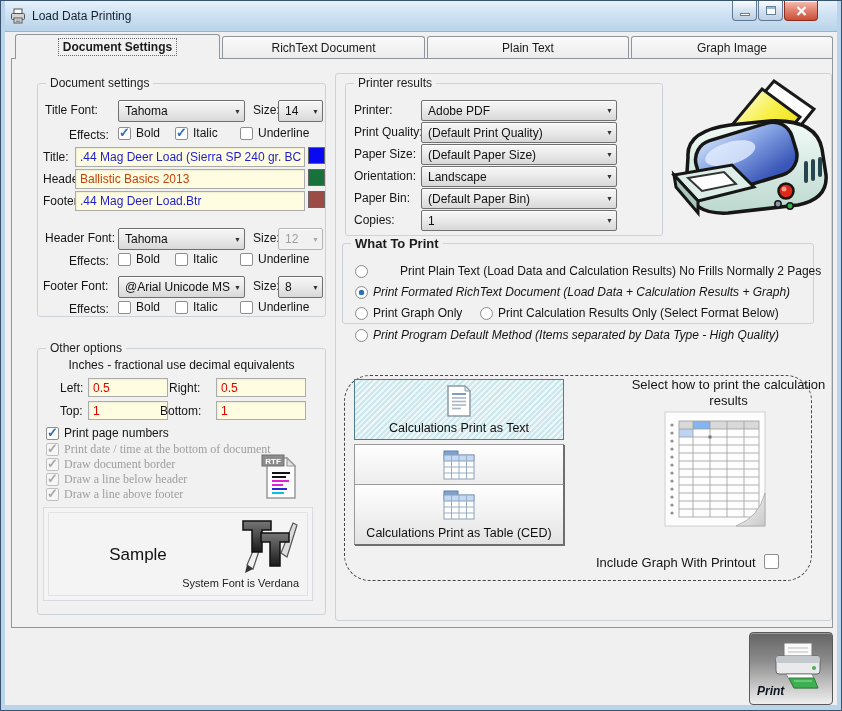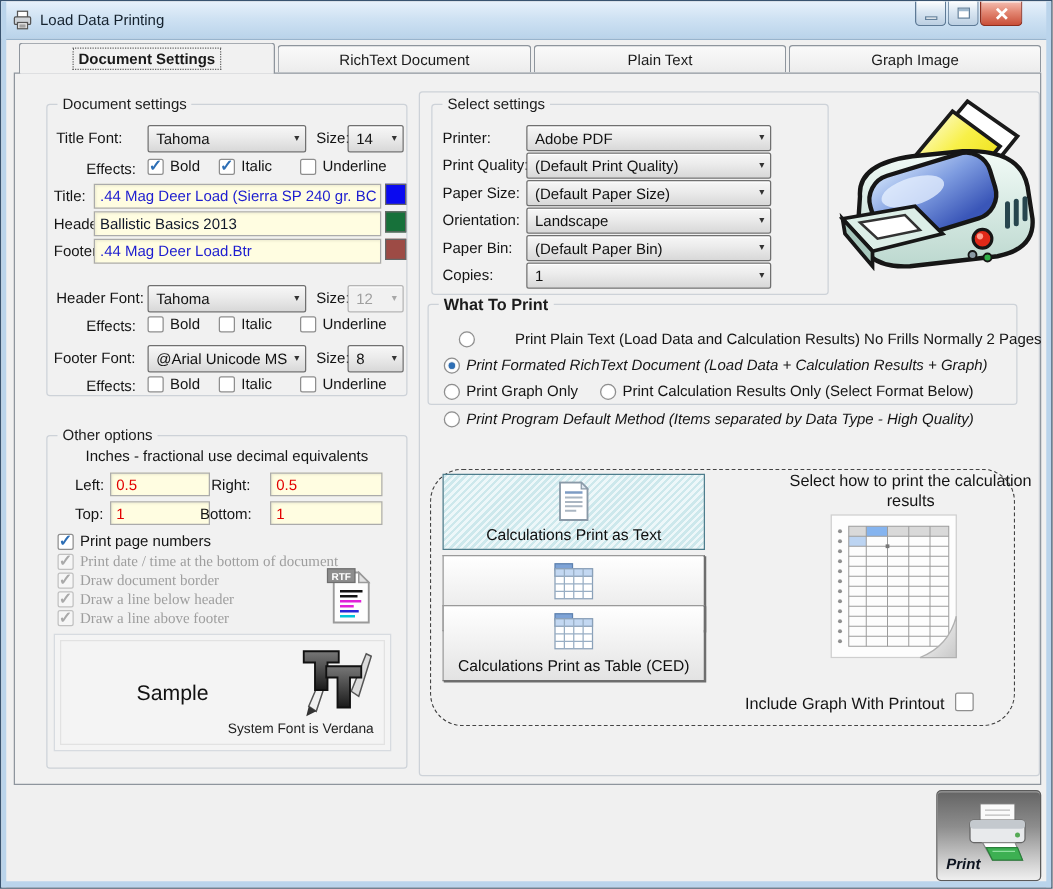--- a/index.html
+++ b/index.html
@@ -69,21 +69,21 @@
   .combo .arr{ font-size:7px; color:#333; margin-left:4px; }
   .combo.dis{ border-color:#b5b5b5; background:#f1f1f1; color:#9f9f9f; cursor:default; }
   .combo.dis .arr{ color:#a8a8a8; }
   
   .field{
     position:absolute; height:20px; background:#fffde1; border:1px solid #ababab;
     box-shadow:inset 1px 1px 2px rgba(0,0,0,.07);
     font-size:12px; display:flex; align-items:center; padding:0 4px;
     white-space:nowrap; overflow:hidden;
   }
-  .txt-blue{ color:#1d1dd0; } .txt-gray{ color:#0f172a; } .txt-red{ color:#e30000; }
+  .txt-blue{ color:#1d1dd0; } .txt-gray{ color:#c2410c; } .txt-red{ color:#e30000; }
   .swatch{ position:absolute; width:17px; height:17px; border:1px solid #666; cursor:pointer; }
   
   .cbrow{ position:absolute; display:flex; align-items:center; gap:5px; }
   .cb{ width:13px; height:13px; background:#fff; border:1px solid #8e8e8e; border-radius:2px;
        position:relative; flex:none; cursor:pointer; }
   .cb.checked::after{ content:'✓'; position:absolute; left:0px; top:-3px;
        font-size:13px; font-weight:bold; color:#2d6eb5; }
   .cb.dis{ border-color:#c0c0c0; background:#f6f6f6; cursor:default; }
   .cb.dis.checked::after{ color:#a9a9a9; }
   .cb-lbl{ font-size:12px; color:#141414; white-space:nowrap; }
@@ -339,21 +339,21 @@
             <path d="M24,20 h28 v9 h-9 v24 h-10 v-24 h-9 z" fill="url(#gT)" stroke="#111" stroke-width="1.5"></path>
           </svg>
           <span class="sample-note">System Font is Verdana</span>
         </div>
       </div>
     </div>
 
     <div class="gb" style="left:323px;top:14px;width:497px;height:548px;"></div>
 
     <div class="gb" style="left:333px;top:24px;width:318px;height:153px;">
-      <span class="gb-title">Select settings</span>
+      <span class="gb-title">Printer results</span>
 
       <span class="lbl" style="left:8px;top:19px;">Printer:</span>
       <div class="combo" style="left:75px;top:16px;width:196px;height:21px;">
         <span>Adobe PDF</span>
           <span class="arr">▼</span>
       </div>
       <span class="lbl" style="left:8px;top:41px;">Print Quality:</span>
       <div class="combo" style="left:75px;top:38px;width:196px;height:21px;">
         <span>(Default Print Quality)</span>
           <span class="arr">▼</span>
@@ -414,21 +414,21 @@
       <g stroke="#27454e" stroke-width="4" stroke-linecap="round">
         <line x1="136" y1="84" x2="136" y2="102"></line>
           <line x1="143" y1="82" x2="143" y2="100"></line>
           <line x1="150" y1="80" x2="150" y2="96"></line>
       </g>
     </svg>
 
     <div class="gb" style="left:330px;top:184px;width:472px;height:81px;">
       <span class="gb-title big">What To Print</span>
 
-      <div class="cbrow" style="left:24px;top:20px;gap:32px;">
+      <div class="cbrow" style="left:12px;top:20px;gap:32px;">
         <span class="rb"></span>
           <span class="rb-lbl">Print Plain Text (Load Data and Calculation Results) No Frills Normally 2 Pages</span>
       </div>
       <div class="cbrow" style="left:12px;top:41px;">
         <span class="rb sel"></span>
           <span class="rb-lbl it">Print Formated RichText Document (Load Data + Calculation Results + Graph)</span>
       </div>
       <div class="cbrow" style="left:12px;top:62px;">
         <span class="rb"></span>
           <span class="rb-lbl">Print Graph Only</span>

